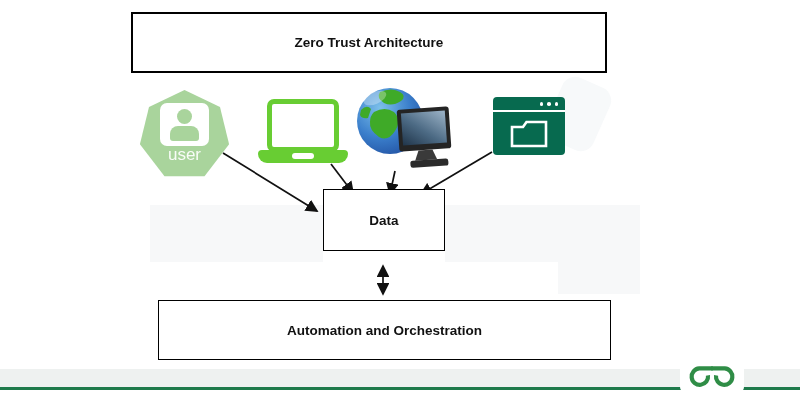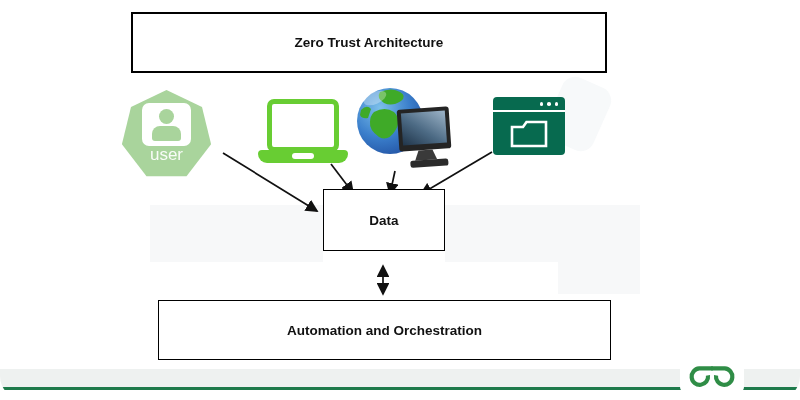--- a/index.html
+++ b/index.html
@@ -1,36 +1,36 @@
 <!DOCTYPE html>
 <html><head>
 <meta charset="utf-8">
 <style>
   html,body{margin:0;padding:0;background:#fff;}
   .stage{position:relative;width:800px;height:400px;background:#ffffff;overflow:hidden;
-         font-family:"Liberation Sans",sans-serif;border-radius:24px;}
+         font-family:"Liberation Sans",sans-serif;}
   .abs{position:absolute;}
 
   
   .wm{position:absolute;background:#f5f7f8;z-index:0;}
   .wm-blob{border-radius:14px;transform:rotate(24deg);background:#f7f9fa;}
   .wm-band{background:#f7f8f9;}
 
   
   .box{position:absolute;background:#ffffff;display:flex;align-items:center;justify-content:center;
        color:#111;font-weight:bold;z-index:3;}
   .title-box{left:131px;top:12px;width:472px;height:57px;border:2px solid #000;font-size:13.5px;}
   .data-box{left:323px;top:189px;width:120px;height:60px;border:1.6px solid #000;font-size:13.5px;}
   .automation-box{left:158px;top:300px;width:451px;height:58px;border:1.6px solid #000;font-size:13.5px;}
 
   
   .arrows{position:absolute;left:0;top:0;width:800px;height:400px;z-index:2;}
 
   
-  .icon-user{left:121px;top:90px;width:91px;height:89px;z-index:2;}
+  .icon-user{left:139px;top:90px;width:91px;height:89px;z-index:2;}
   .hept{position:absolute;inset:0;background:#a9d49c;
         clip-path:polygon(50% 0%,89% 19%,99% 61%,72% 97%,28% 97%,1% 61%,11% 19%);}
   .avatar-card{position:absolute;left:21px;top:13px;width:49px;height:43px;background:#fff;border-radius:7px;}
   .avatar-head{position:absolute;left:17px;top:6px;width:15px;height:15px;border-radius:50%;background:#a9d49c;}
   .avatar-body{position:absolute;left:10px;top:23px;width:29px;height:15px;border-radius:8px 8px 3px 3px;background:#a9d49c;}
   .user-label{position:absolute;left:0;top:55px;width:100%;text-align:center;
               color:rgba(255,255,255,.92);font-size:17px;}
 
   
   .icon-laptop{left:258px;top:99px;width:90px;height:65px;z-index:2;}

